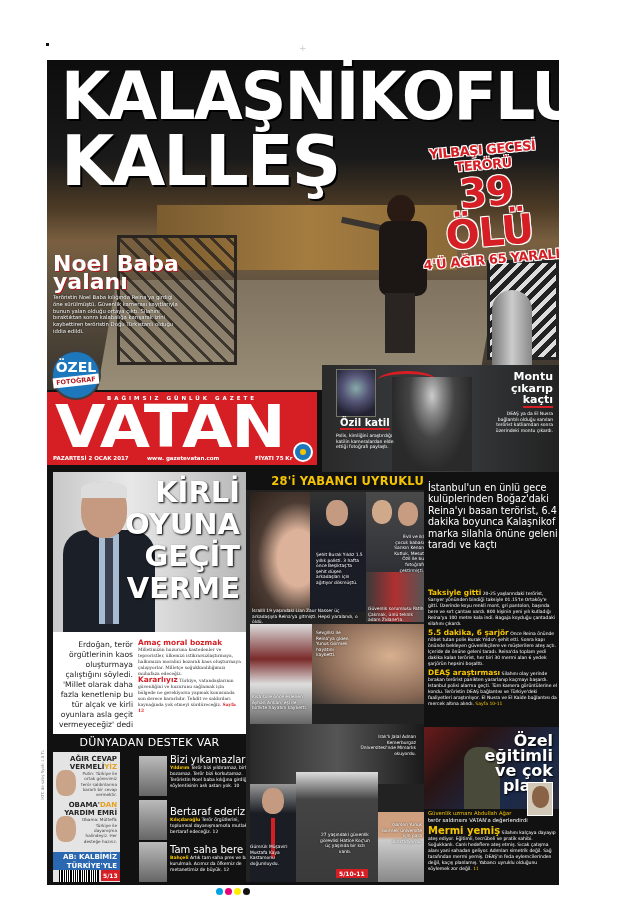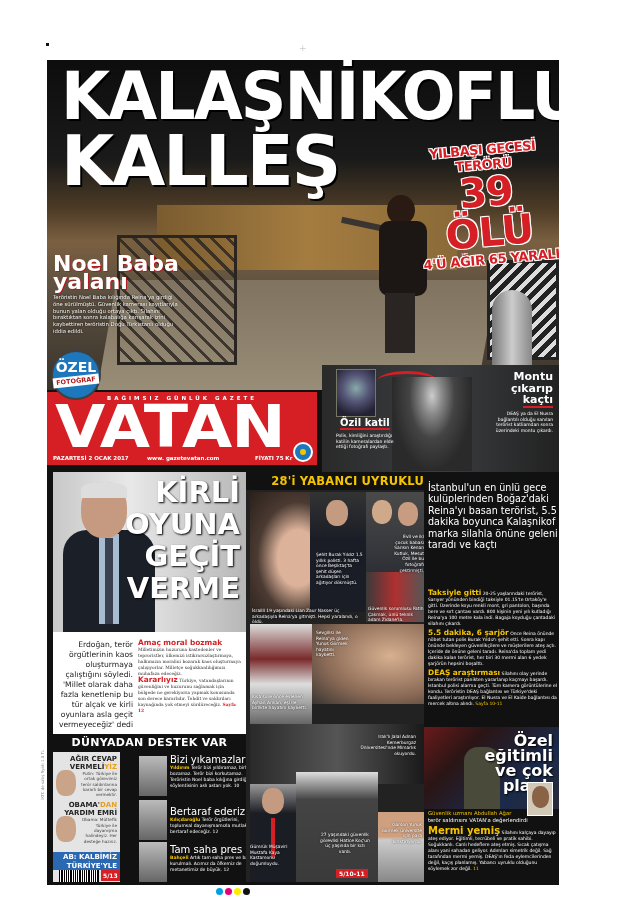--- a/index.html
+++ b/index.html
@@ -58,21 +58,21 @@
 .erd .person .hair{position:absolute;left:18px;top:0;width:46px;height:16px;border-radius:45% 45% 0 0;background:#ddd}
 .erd .person .suit{position:absolute;left:0;top:48px;width:92px;height:110px;border-radius:24px 24px 0 0;background:#1b1f28}
 .erd .person .shirt{position:absolute;left:36px;top:52px;width:20px;height:90px;background:#a7bbd1}
 .erd .person .tie{position:absolute;left:42px;top:56px;width:8px;height:86px;background:#3a4050}
 .erd .kirli{position:absolute;right:6px;top:4px;text-align:right;color:#fff;font-weight:bold;font-size:29px;line-height:32px;text-shadow:1px 1px 2px #000}
 .quote{position:absolute;left:6px;top:572px;width:193px;height:102px;background:#fff;padding:6px 4px}
 .quote .qleft{position:absolute;left:2px;top:8px;width:78px;text-align:right;font-size:7.6px;line-height:10px;color:#222}
 .quote .qright{position:absolute;left:85px;top:8px;width:104px;font-family:"DejaVu Serif",serif;font-size:4.4px;line-height:6px;color:#333}
 .quote .qright b{font-family:"DejaVu Sans",sans-serif;color:#d51f24;font-size:7.4px}
 .quote .qright .ref{color:#d51f24;font-weight:bold}
-.dunya{position:absolute;left:6px;top:674px;width:193px;height:18px;background:#111;color:#fff;font-weight:bold;font-size:11px;text-align:center;line-height:18px;letter-spacing:.3px}
+.dunya{position:absolute;left:6px;top:674px;width:193px;height:18px;background:#111;color:#fff;font-weight:normal;font-size:11px;text-align:center;line-height:18px;letter-spacing:.3px}
 .world{position:absolute;left:6px;top:692px;width:67px;height:130px;background:#e4e4e4}
 .world .w-h{font-weight:900;font-size:7px;line-height:8px;text-align:right;color:#222;padding-right:3px}
 .world .w-h .y{color:#e5a020}
 .world .w-b{font-size:4.2px;line-height:5.3px;text-align:right;color:#444;padding-right:3px}
 .world .face1,.world .face2{position:absolute;left:3px;width:20px;height:26px;border-radius:40%;background:#c9a488}
 .world .face1{top:18px}.world .face2{top:64px}
 .world .ab{position:absolute;left:0;top:100px;width:67px;height:18px;background:#2a68b2;color:#fff;font-weight:900;font-size:7px;line-height:8.5px;text-align:right;padding-right:3px;padding-top:1px}
 .barcode{position:absolute;left:6px;top:118px;width:40px;height:12px;background:#fff repeating-linear-gradient(90deg,#000 0 1px,#fff 1px 2px,#000 2px 3.5px,#fff 3.5px 4.5px)}
 .issue{position:absolute;left:48px;top:118px;background:#d51f24;color:#fff;font-weight:bold;font-size:6px;padding:2px 2px}
 .leaders{position:absolute;left:90px;top:692px;width:126px;height:130px;background:#111}
@@ -237,21 +237,21 @@
       <div class="h">Bizi yıkamazlar</div>
       <div class="b"><b>Yıldırım</b> <span>Terör bizi yıldıramaz, birliğimizi bozamaz. Terör bizi korkutamaz. Teröristin Noel baba kılığına girdiği söylentisinin aslı astarı yok.</span> <span>10</span></div>
     </div>
     <div class="ph" style="top:48px"></div>
     <div class="lt" style="top:54px">
       <div class="h">Bertaraf ederiz</div>
       <div class="b"><b>Kılıçdaroğlu</b> <span>Terör örgütlerini, toplumsal dayanışmamızla mutlaka bertaraf edeceğiz.</span> <span>12</span></div>
     </div>
     <div class="ph" style="top:90px"></div>
     <div class="lt" style="top:92px">
-      <div class="h">Tam saha pres</div>
+      <div class="h">Tam saha bere</div>
       <div class="b"><b>Bahçeli</b> <span>Artık tam saha pres ve baskı kurulmalı. Acımız da öfkemiz de metanetimiz de büyük.</span> <span>12</span></div>
     </div>
   </div>
 
   <div class="mid">
     <div class="mtitle">28'i YABANCI UYRUKLU</div>
     <div class="girl"></div>
     <div class="police"></div>
     <div class="ozil"></div>
     <div class="guard"></div>
@@ -268,21 +268,21 @@
     <div class="man1"></div>
     <div class="woman"></div>
     <div class="man2"></div>
     <div class="cap" style="left:4px;top:372px;width:44px">Gümrük Müşaviri Mustafa Kaya Kastamonu doğumluydu.</div>
     <div class="cap" style="left:74px;top:360px;width:50px;text-align:center">27 yaşındaki güvenlik görevlisi Hatice Koç'un üç yaşında bir kızı vardı.</div>
     <div class="cap" style="left:132px;top:350px;width:44px;text-align:right">Garson Yunus Görmek üniversite için para biriktiriyordu.</div>
     <div class="pg">5/10-11</div>
   </div>
 
   <div class="right">
-    <div class="lead">İstanbul'un en ünlü gece kulüplerinden Boğaz'daki Reina'yı basan terörist, 5.5 dakika boyunca Kalaşnikof marka silahla önüne geleni taradı ve kaçtı</div>
+    <div class="lead">İstanbul'un en ünlü gece kulüplerinden Boğaz'daki Reina'yı basan terörist, 6.4 dakika boyunca Kalaşnikof marka silahla önüne geleni taradı ve kaçtı</div>
     <div class="body">
       <p><b>Taksiyle gitti</b> <span>20-25 yaşlarındaki terörist, Sarıyer yönünden bindiği taksiyle 01.15'te Ortaköy'e gitti. Üzerinde koyu renkli mont, gri pantolon, başında bere ve sırt çantası vardı. 800 kişinin yeni yılı kutladığı Reina'ya 100 metre kala indi. Bagaja koyduğu çantadaki silahını çıkardı.</span></p>
       <p><b>5.5 dakika, 6 şarjör</b> <span>Önce Reina önünde nöbet tutan polis Burak Yıldız'ı şehit etti. Sonra kapı önünde bekleyen güvenlikçilere ve müşterilere ateş açtı. İçeride de önüne geleni taradı. Reina'da toplam yedi dakika kalan terörist, her biri 30 mermi alan 6 yedek şarjörün hepsini boşalttı.</span></p>
       <p><b>DEAŞ araştırması</b> <span>Silahını olay yerinde bırakan terörist panikten yararlanıp kaçmayı başardı. İstanbul polisi alarma geçti. Tüm kamera görüntülerine el kondu. Teröristin DEAŞ bağlantısı ve Türkiye'deki faaliyetleri araştırılıyor. El Nusra ve El Kaide bağlantısı da mercek altına alındı.</span> <span class="ref">Sayfa 10-11</span></p>
     </div>
     <div class="ozelpic">
       <div class="soldier"></div>
       <div class="t" style="width:80px">Özel eğitimli ve çok planlı</div>
     </div>
     <div class="expert"></div>

